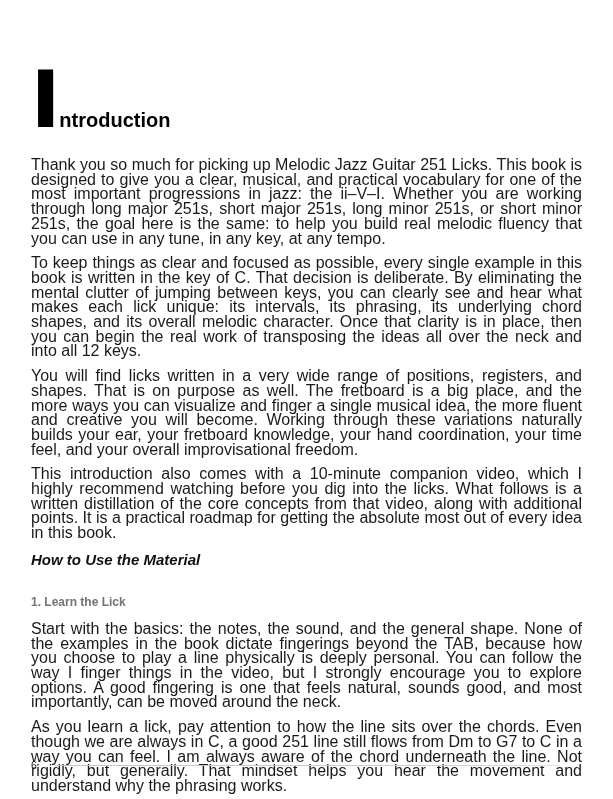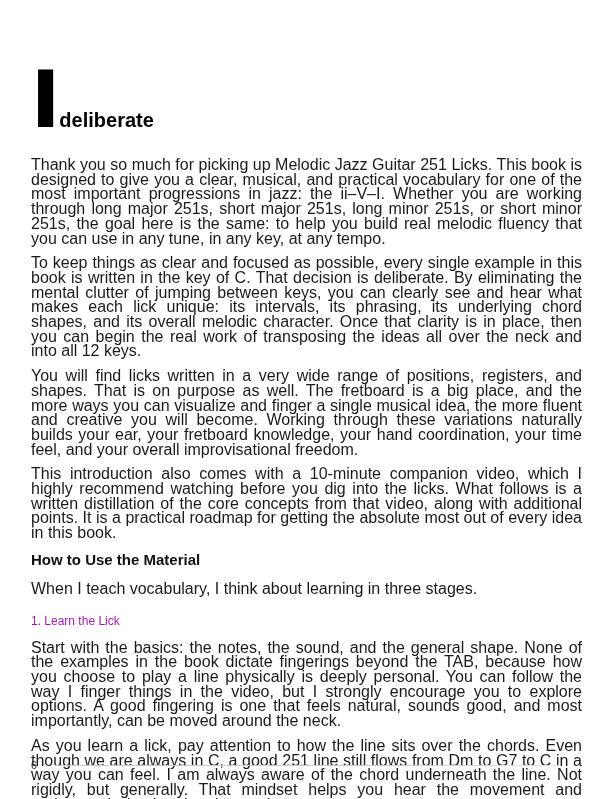--- a/index.html
+++ b/index.html
@@ -43,26 +43,27 @@
     font-size: 16px;
     line-height: 14.7px;
     text-align: justify;
     color: #1a1a1a;
   }
   .section-heading {
     font-size: 15px;
     font-weight: 700;
     margin: 0 0 14px 0;
     color: #111111;
+    font-style: italic;
   }
   .step-heading {
     font-size: 12px;
-    font-weight: 400;
-    margin: 17px 0 13px 0;
-    color: #a21caf;
+    font-weight: 700;
+    margin: 27px 0 13px 0;
+    color: #737373;
   }
   .footer-page-number {
     position: absolute;
     left: 31px;
     top: 759px;
     font-size: 10.5px;
     color: #222222;
   }
   .footer-rule {
     position: absolute;
@@ -73,32 +74,31 @@
     background: linear-gradient(to right, #c6c6c6 0%, #cccccc 70%, #e2e2e2 100%);
   }
 </style>
 </head>
 <body>
 
 <div class="page">
 
   <h1 class="chapter-title">
     <span class="dropcap">I</span>
-    <span class="title-rest">deliberate</span>
+    <span class="title-rest">ntroduction</span>
   </h1>
 
   <div class="body-text">
     <p>Thank you so much for picking up Melodic Jazz Guitar 251 Licks. This book is designed to give you a clear, musical, and practical vocabulary for one of the most important progressions in jazz: the ii–V–I. Whether you are working through long major 251s, short major 251s, long minor 251s, or short minor 251s, the goal here is the same: to help you build real melodic fluency that you can use in any tune, in any key, at any tempo.</p>
     <p>To keep things as clear and focused as possible, every single example in this book is written in the key of C. That decision is deliberate. By eliminating the mental clutter of jumping between keys, you can clearly see and hear what makes each lick unique: its intervals, its phrasing, its underlying chord shapes, and its overall melodic character. Once that clarity is in place, then you can begin the real work of transposing the ideas all over the neck and into all 12 keys.</p>
     <p>You will find licks written in a very wide range of positions, registers, and shapes. That is on purpose as well. The fretboard is a big place, and the more ways you can visualize and finger a single musical idea, the more fluent and creative you will become. Working through these variations naturally builds your ear, your fretboard knowledge, your hand coordination, your time feel, and your overall improvisational freedom.</p>
     <p>This introduction also comes with a 10-minute companion video, which I highly recommend watching before you dig into the licks. What follows is a written distillation of the core concepts from that video, along with additional points. It is a practical roadmap for getting the absolute most out of every idea in this book.</p>
 
     <h2 class="section-heading">How to Use the Material</h2>
 
-    <p>When I teach vocabulary, I think about learning in three stages.</p>
 
     <h3 class="step-heading">1. Learn the Lick</h3>
 
     <p>Start with the basics: the notes, the sound, and the general shape. None of the examples in the book dictate fingerings beyond the TAB, because how you choose to play a line physically is deeply personal. You can follow the way I finger things in the video, but I strongly encourage you to explore options. A good fingering is one that feels natural, sounds good, and most importantly, can be moved around the neck.</p>
     <p>As you learn a lick, pay attention to how the line sits over the chords. Even though we are always in C, a good 251 line still flows from Dm to G7 to C in a way you can feel. I am always aware of the chord underneath the line. Not rigidly, but generally. That mindset helps you hear the movement and understand why the phrasing works.</p>
 
   </div>
 
   <span class="footer-page-number">6</span>
   <span class="footer-rule"></span>

